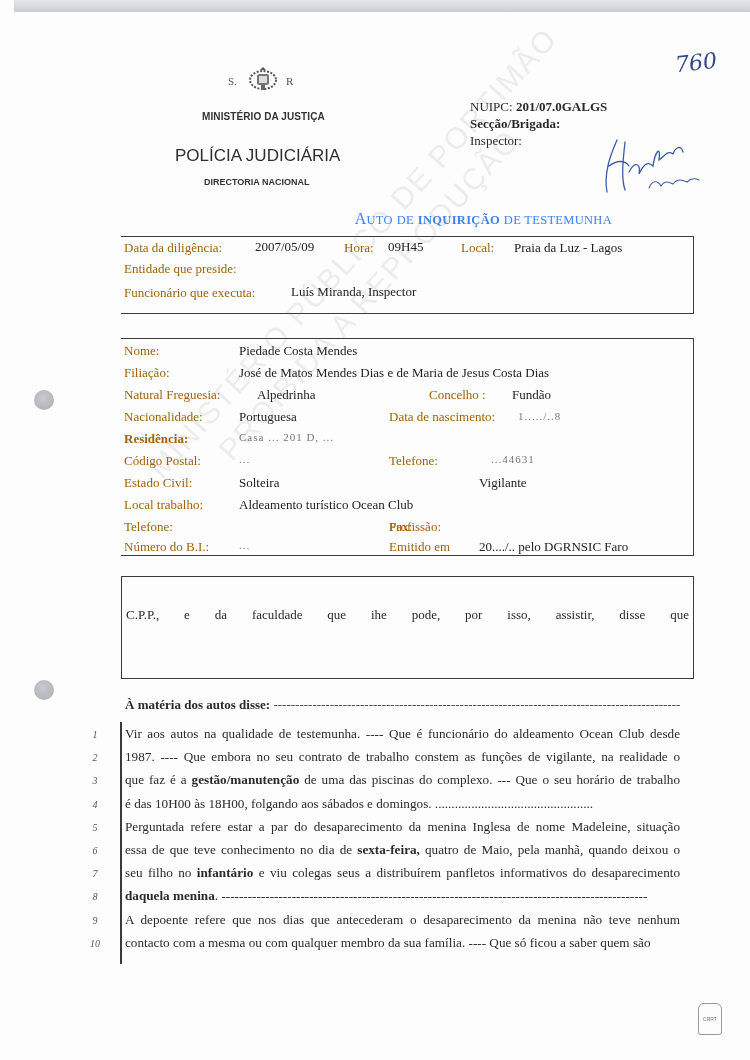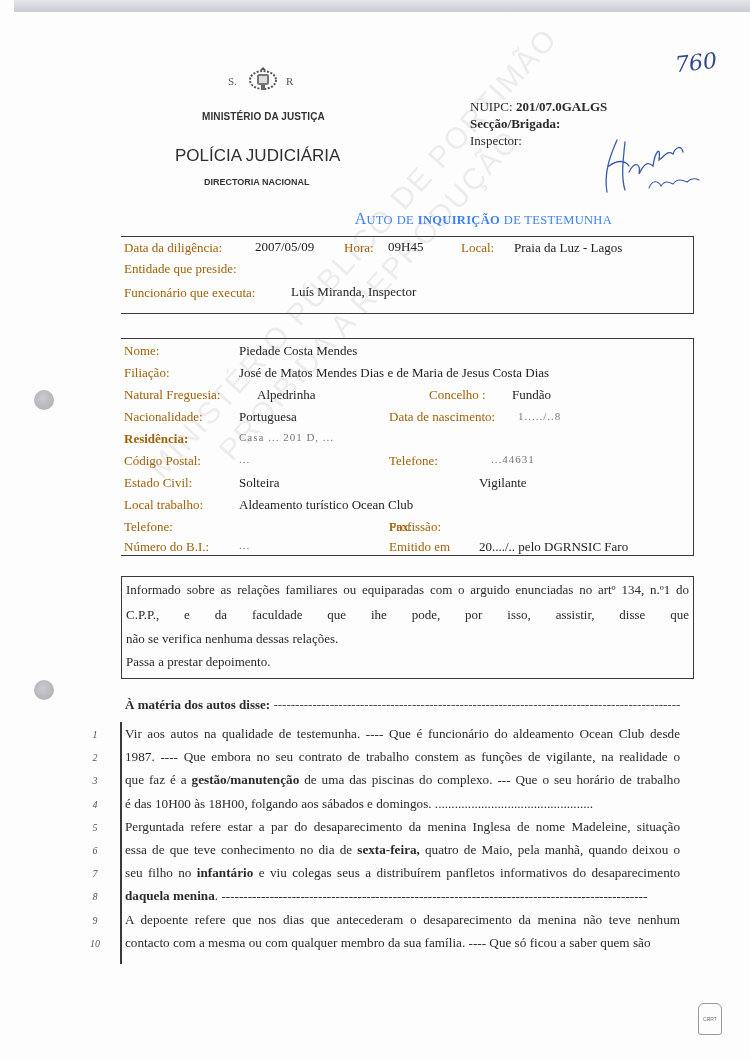--- a/index.html
+++ b/index.html
@@ -139,24 +139,21 @@
   <span class="row" style="left:3px; top:180px;">Telefone:</span>
   <span class="row" style="left:268px; top:180px;">Fax:</span>
 
   <span class="row" style="left:3px; top:200px;">Número do B.I.:</span>
   <span class="val redact-text" style="left:118px; top:200px;">...</span>
   <span class="row" style="left:268px; top:200px;">Emitido em</span>
   <span class="val" style="left:358px; top:200px;">20..../..  pelo DGRNSIC Faro</span>
 </div>
 
 <div class="box box3">
-  <p class="justify" style="top:5px;">Informado sobre as relações familiares ou equiparadas com o arguido enunciadas no artº 134, n.º1 do</p>
   <p class="justify" style="top:30px;">C.P.P., e da faculdade que ihe pode, por isso, assistir, disse que</p>
-  <p style="top:54px;">não se verifica nenhuma dessas relações.</p>
-  <p style="top:77px;">Passa a prestar depoimento.</p>
 </div>
 
 <div class="abs materia">
   <b>À matéria dos autos disse:</b>
   <span class="dash">-----------------------------------------------------------------------------------------------</span>
 </div>
 
 <div class="abs margin-line"></div>
 
 <div id="testimony-lines">

